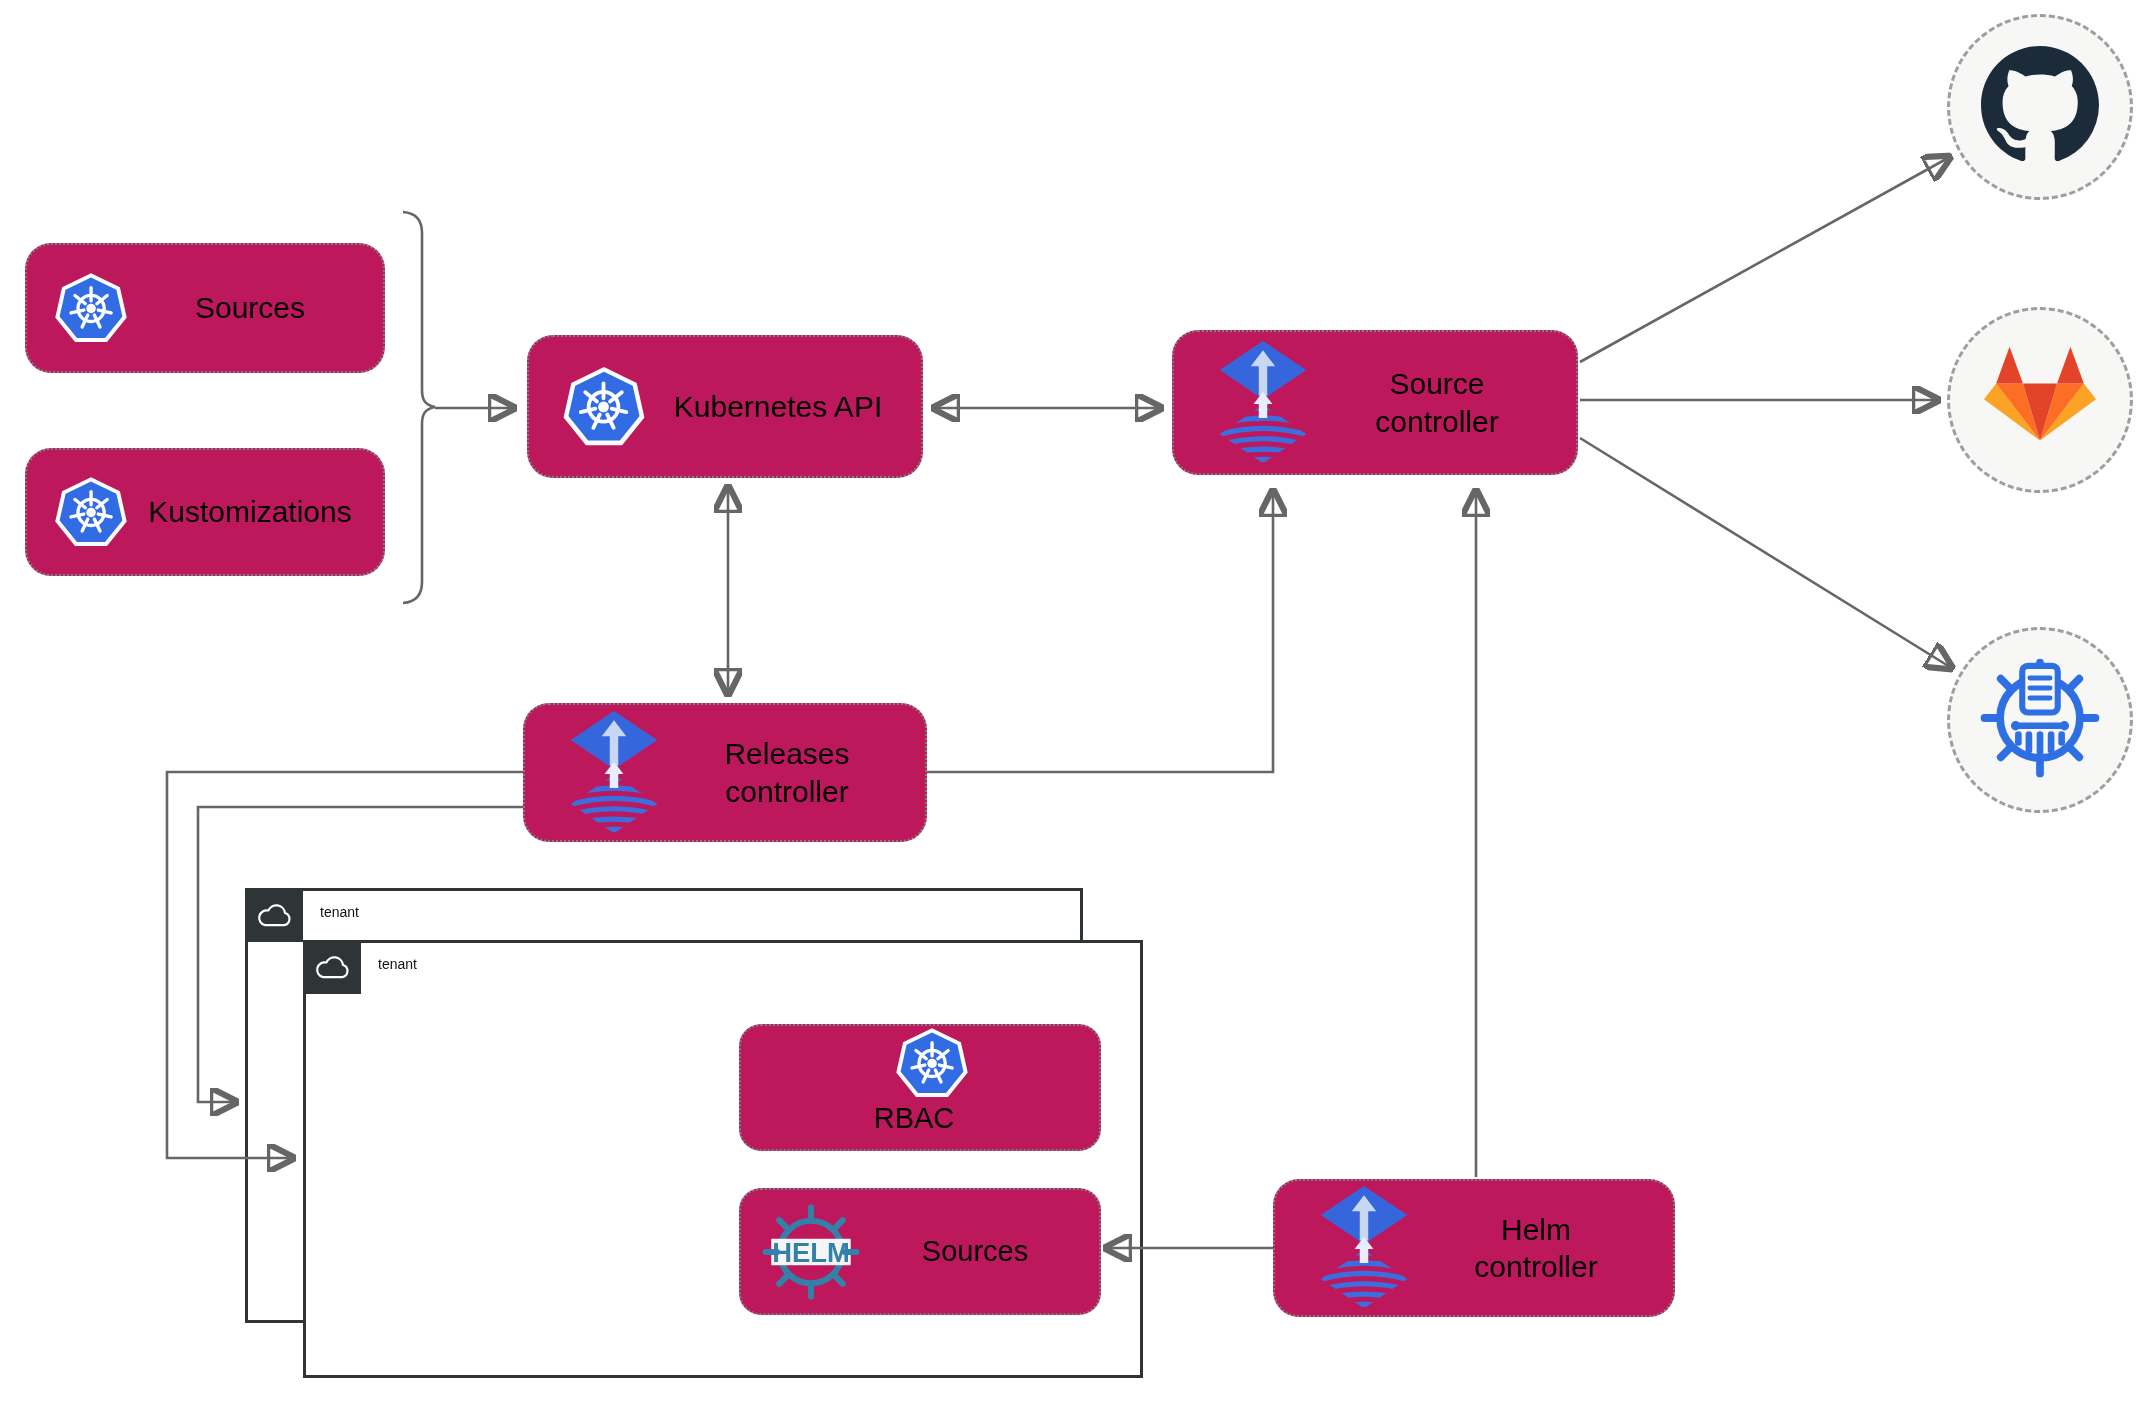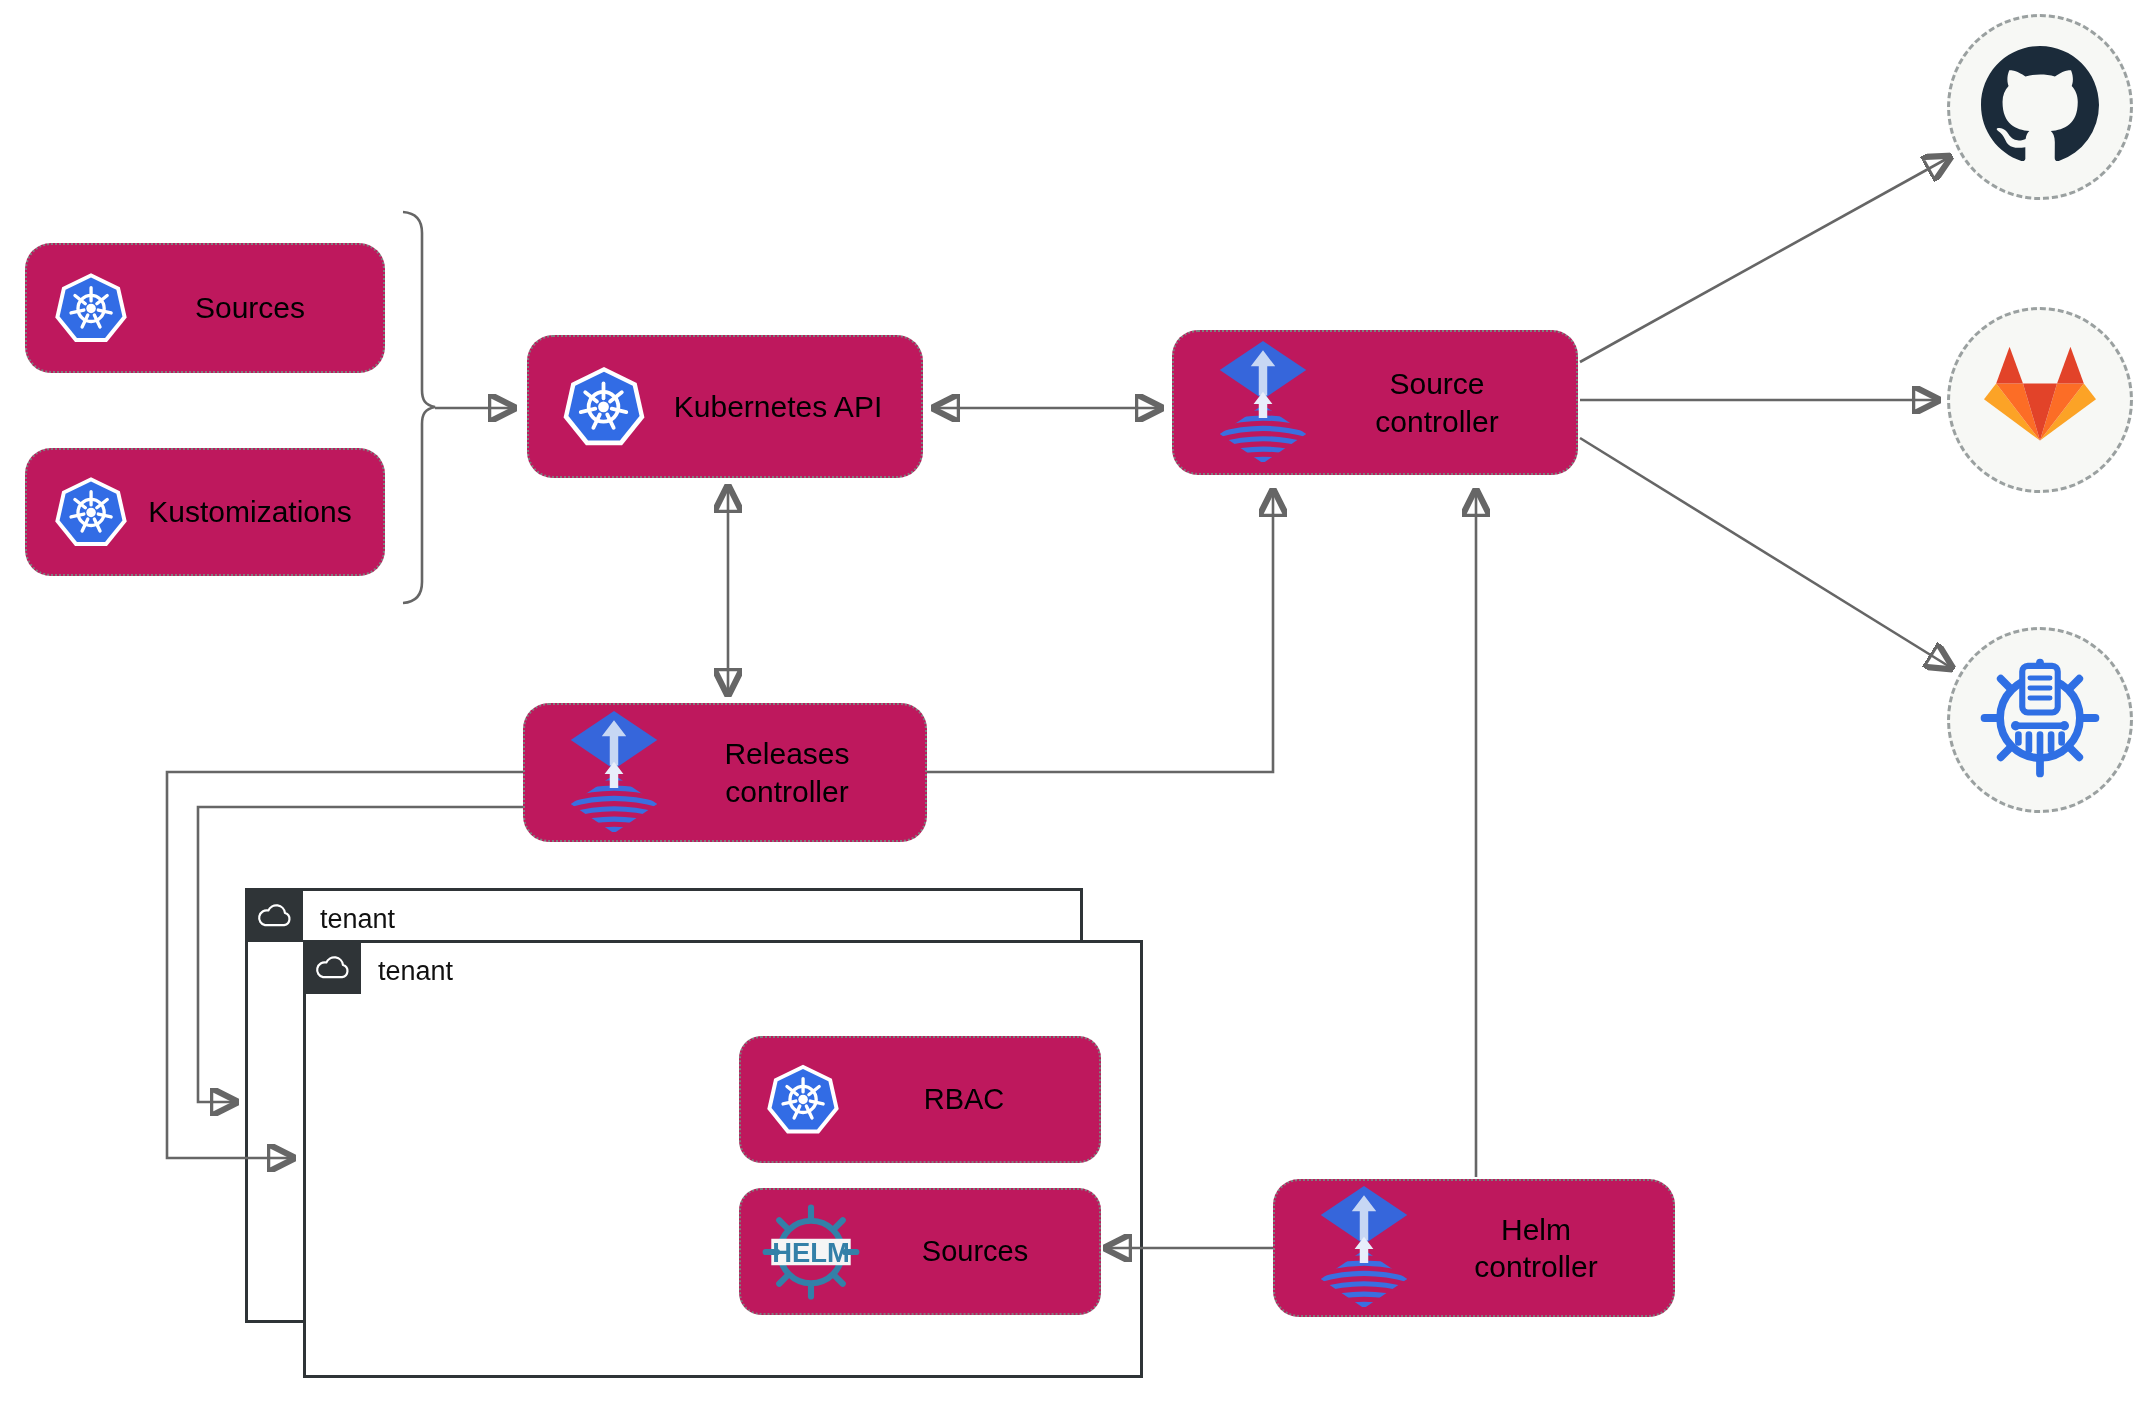--- a/index.html
+++ b/index.html
@@ -27,21 +27,21 @@
   
   .tenant {
     position:absolute; background:#ffffff; border:3px solid #2f3437;
     box-sizing:border-box;
   }
   .tenant-header {
     position:absolute; top:-1px; left:-1px; width:56px; height:52px;
     background:#2f3437; display:flex; align-items:center; justify-content:center;
   }
   .tenant-label {
-    position:absolute; top:13px; left:72px; font-size:27px; color:#111;
+    position:absolute; top:13px; left:72px; font-size:14px; color:#111;
   }
   
   .icon-slot { position:relative; flex:none; display:inline-block; }
   .slot-k8s   { width:76px; height:74px; }
   .slot-k8s.lg{ width:86px; height:84px; }
   .slot-flux  { width:94px; height:128px; }
   .slot-helm  { width:104px; height:96px; }
   .slot-cloud { width:40px; height:28px; }
   .hepta-outer {
     position:absolute; inset:0; background:#ffffff;
@@ -221,21 +221,21 @@
     <div class="tenant-header">
       <span class="icon-slot slot-cloud">
   <svg viewBox="0 0 48 32">
     <path d="M12 27 h23 a7.5 7.5 0 0 0 1-14.6 a10.5 10.5 0 0 0-20-3 a8.5 8.5 0 0 0-4 17.6z" fill="none" stroke="#ffffff" stroke-width="2.6" stroke-linejoin="round"></path>
   </svg>
 </span>
     </div>
     <span class="tenant-label">tenant</span>
 
 
-    <div class="node inner" style="left:433px; top:93px; width:362px; height:127px; border-radius:22px;">
+    <div class="node inner" style="left:433px; top:81px; width:362px; height:127px; border-radius:22px;flex-direction:column;">
       <span class="icon-slot slot-k8s" style="margin-left:24px;">
   <div class="hepta-outer">
     <div class="hepta-inner">
       <svg viewBox="-32 -32 64 64">
         <g stroke="#ffffff" stroke-width="4.2" stroke-linecap="round" fill="none">
           <circle r="16.5"></circle>
           <line x1="0" y1="-9.4" x2="0" y2="-26"></line>
           <line x1="7.3" y1="-5.8" x2="20.3" y2="-16.2"></line>
           <line x1="9.1" y1="2.1" x2="25.3" y2="5.8"></line>
           <line x1="4.1" y1="8.4" x2="11.3" y2="23.4"></line>

